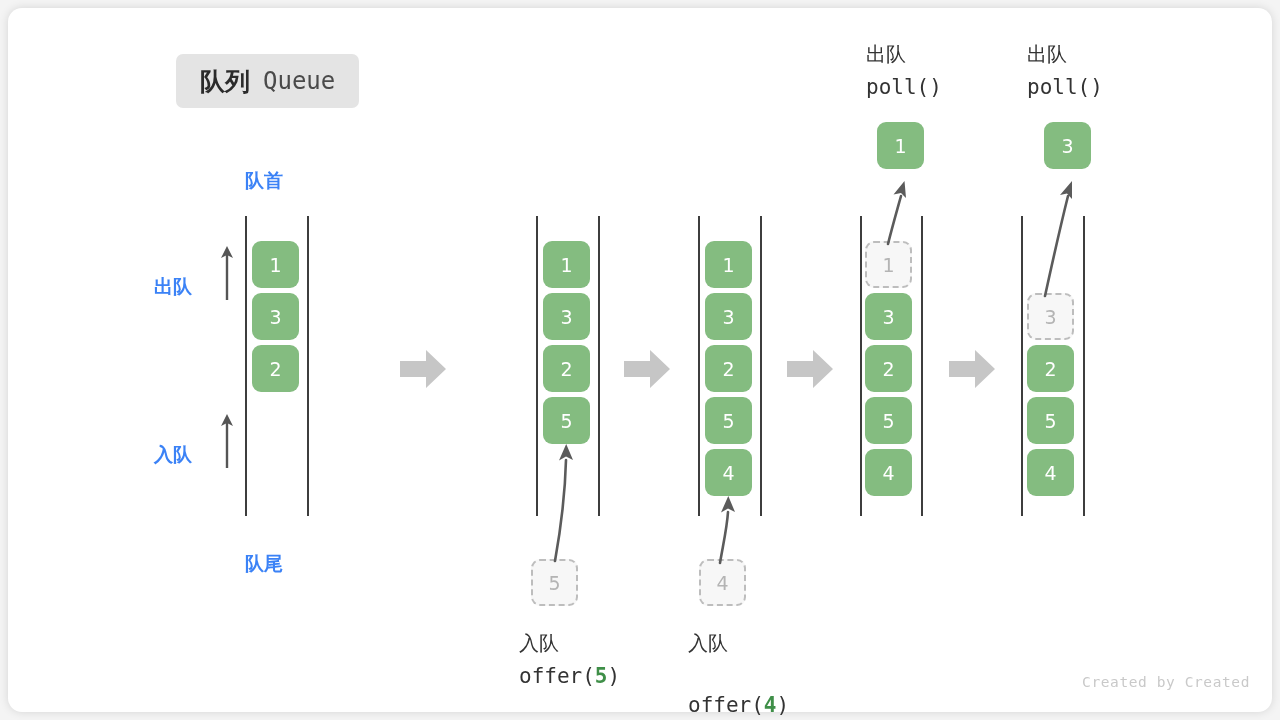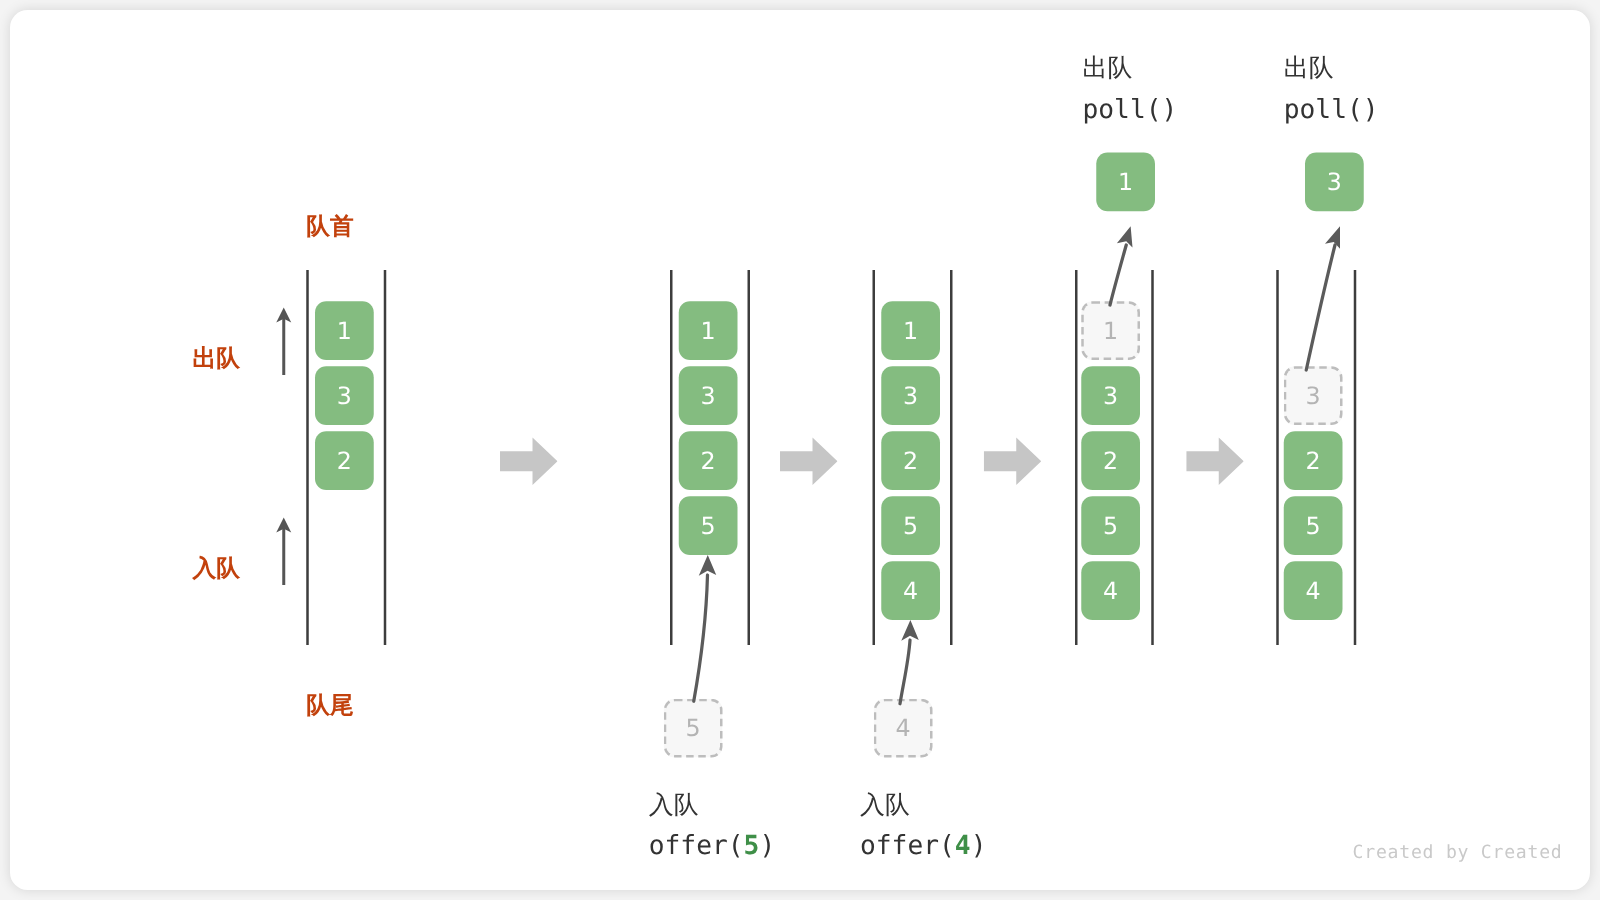--- a/index.html
+++ b/index.html
@@ -55,21 +55,21 @@
     color: #4a4a4a;
     font-family: "DejaVu Sans Mono", "Liberation Mono", monospace;
   }
 
   
   .abs { position: absolute; white-space: nowrap; }
 
   .lbl-bold-cn {
     font-size: 19px;
     font-weight: bold;
-    color: #c2410c;
+    color: #3b82f6;
     font-family: "DejaVu Sans", "Liberation Sans", sans-serif;
   }
   .op-cn {
     font-size: 20px;
     color: #333333;
     font-family: "DejaVu Sans", "Liberation Sans", sans-serif;
   }
   .op-code {
     font-size: 21px;
     color: #333333;
@@ -133,20 +133,24 @@
     font-family: "DejaVu Sans Mono", "Liberation Mono", monospace;
     letter-spacing: 0.6px;
   }
 </style>
 </head>
 <body>
 
 <div id="canvas">
   <div class="card">
 
+    <div class="title-badge">
+      <span class="title-cn">队列</span>
+      <span class="title-en">Queue</span>
+    </div>
 
     <div class="abs lbl-bold-cn" style="left:237px; top:160px;">队首</div>
     <div class="abs lbl-bold-cn" style="left:237px; top:543px;">队尾</div>
 
     <div class="abs lbl-bold-cn" style="left:146px; top:266px;">出队</div>
     <div class="dir-arrow" style="left:208px; top:236px;">
       <svg width="22" height="56" viewBox="0 0 22 56">
         <line x1="11" y1="56" x2="11" y2="10" stroke="#555555" stroke-width="2.4"></line>
         <path d="M11 2 L17 14 L11 11 L5 14 Z" fill="#555555"></path>
       </svg>
@@ -213,21 +217,21 @@
       <div class="box ghost" style="left:691px; top:551px;">4</div>
 
       <div class="curve" style="left:698px; top:482px;">
         <svg width="50" height="75" viewBox="0 0 50 75">
           <path d="M14 73 C 17 55, 21 38, 22 22" stroke="#5b5b5b" stroke-width="2.6" fill="none" stroke-linecap="round"></path>
           <path d="M22.3 6 L29 22 L22 18.5 L15 22.5 Z" fill="#5b5b5b"></path>
         </svg>
       </div>
 
       <div class="abs op-cn" style="left:680px; top:622px;">入队</div>
-      <div class="abs op-code" style="left:680px; top:656px;"><span>offer(</span><span class="num">4</span><span>)</span></div>
+      <div class="abs op-code" style="left:680px; top:685px;"><span>offer(</span><span class="num">4</span><span>)</span></div>
     </div>
 
     <div class="sep-arrow" style="left:779px; top:340px;">
       <svg width="46" height="42" viewBox="0 0 46 42">
         <path d="M0 13 L26 13 L26 2 L46 21 L26 40 L26 29 L0 29 Z" fill="#c6c6c6"></path>
       </svg>
     </div>
 
     <div>
       <div class="abs op-cn" style="left:858px; top:33px;">出队</div>

